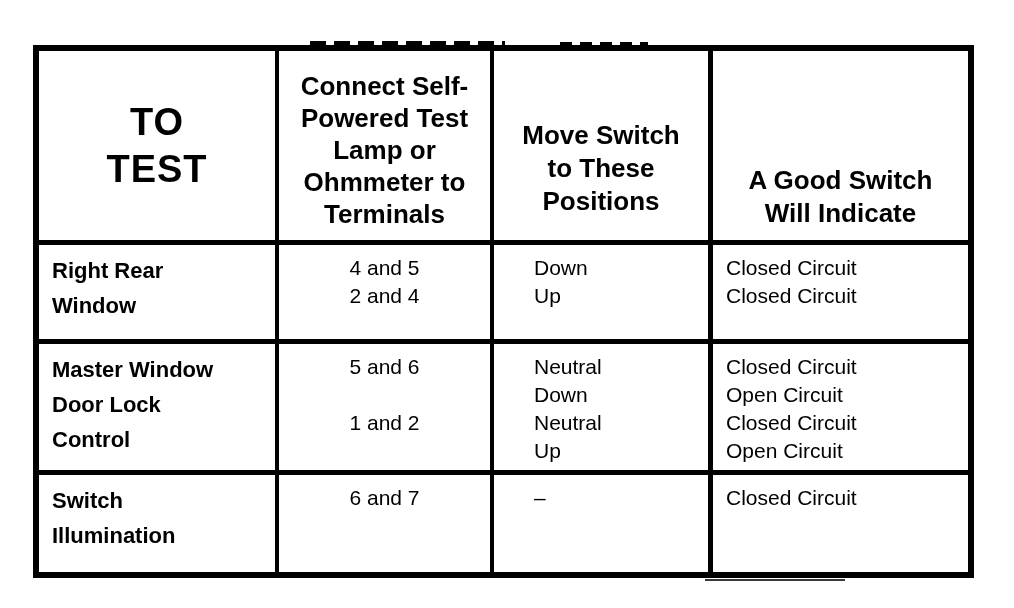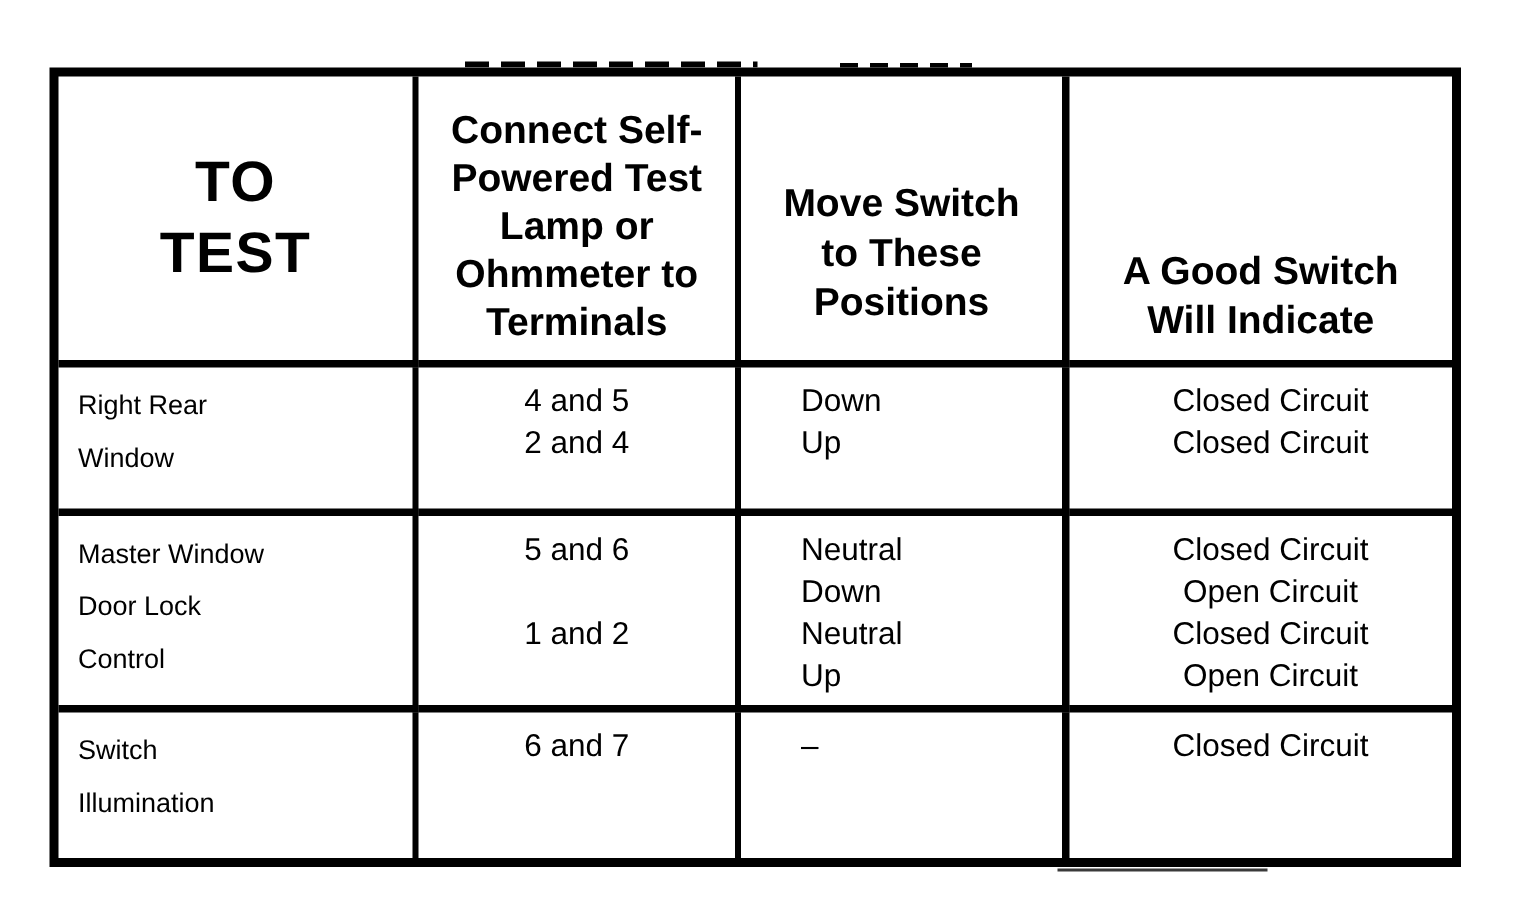--- a/index.html
+++ b/index.html
@@ -42,24 +42,24 @@
     justify-content: center;
     text-align: center;
   }
   .hc.h-to-test   { align-items: center; font-size: 38px; line-height: 47px; letter-spacing: 1px; }
   .hc.h-terminals { align-items: flex-end; padding-bottom: 10px; font-size: 26px; line-height: 32px; text-align: center; }
   .hc.h-positions { align-items: flex-end; padding-bottom: 22px; font-size: 26px; line-height: 33px; }
   .hc.h-indicate  { align-items: flex-end; padding-bottom: 10px; font-size: 26px; line-height: 33px; }
 
   
   .bc { font-size: 21px; line-height: 28px; }
-  .b-to-test   { font-weight: normal; font-size: 18px; line-height: 35px; padding: 8px 0 0 13px; }
+  .b-to-test   { font-weight: bold; font-size: 22px; line-height: 35px; padding: 8px 0 0 13px; }
   .b-terminals { text-align: center; padding-top: 9px; }
   .b-positions { padding: 9px 0 0 40px; }
-  .b-indicate  { padding: 9px 0 12px 13px; text-align: center; }
+  .b-indicate  { padding: 9px 0 12px 13px; }
 
   
   .scan-ticks-a {
     position: absolute; left: 310px; top: 41px; width: 195px; height: 4px;
     background: repeating-linear-gradient(90deg, #000 0 16px, transparent 16px 24px);
   }
   .scan-ticks-b {
     position: absolute; left: 560px; top: 42px; width: 88px; height: 4px;
     background: repeating-linear-gradient(90deg, #000 0 12px, transparent 12px 20px);
   }

